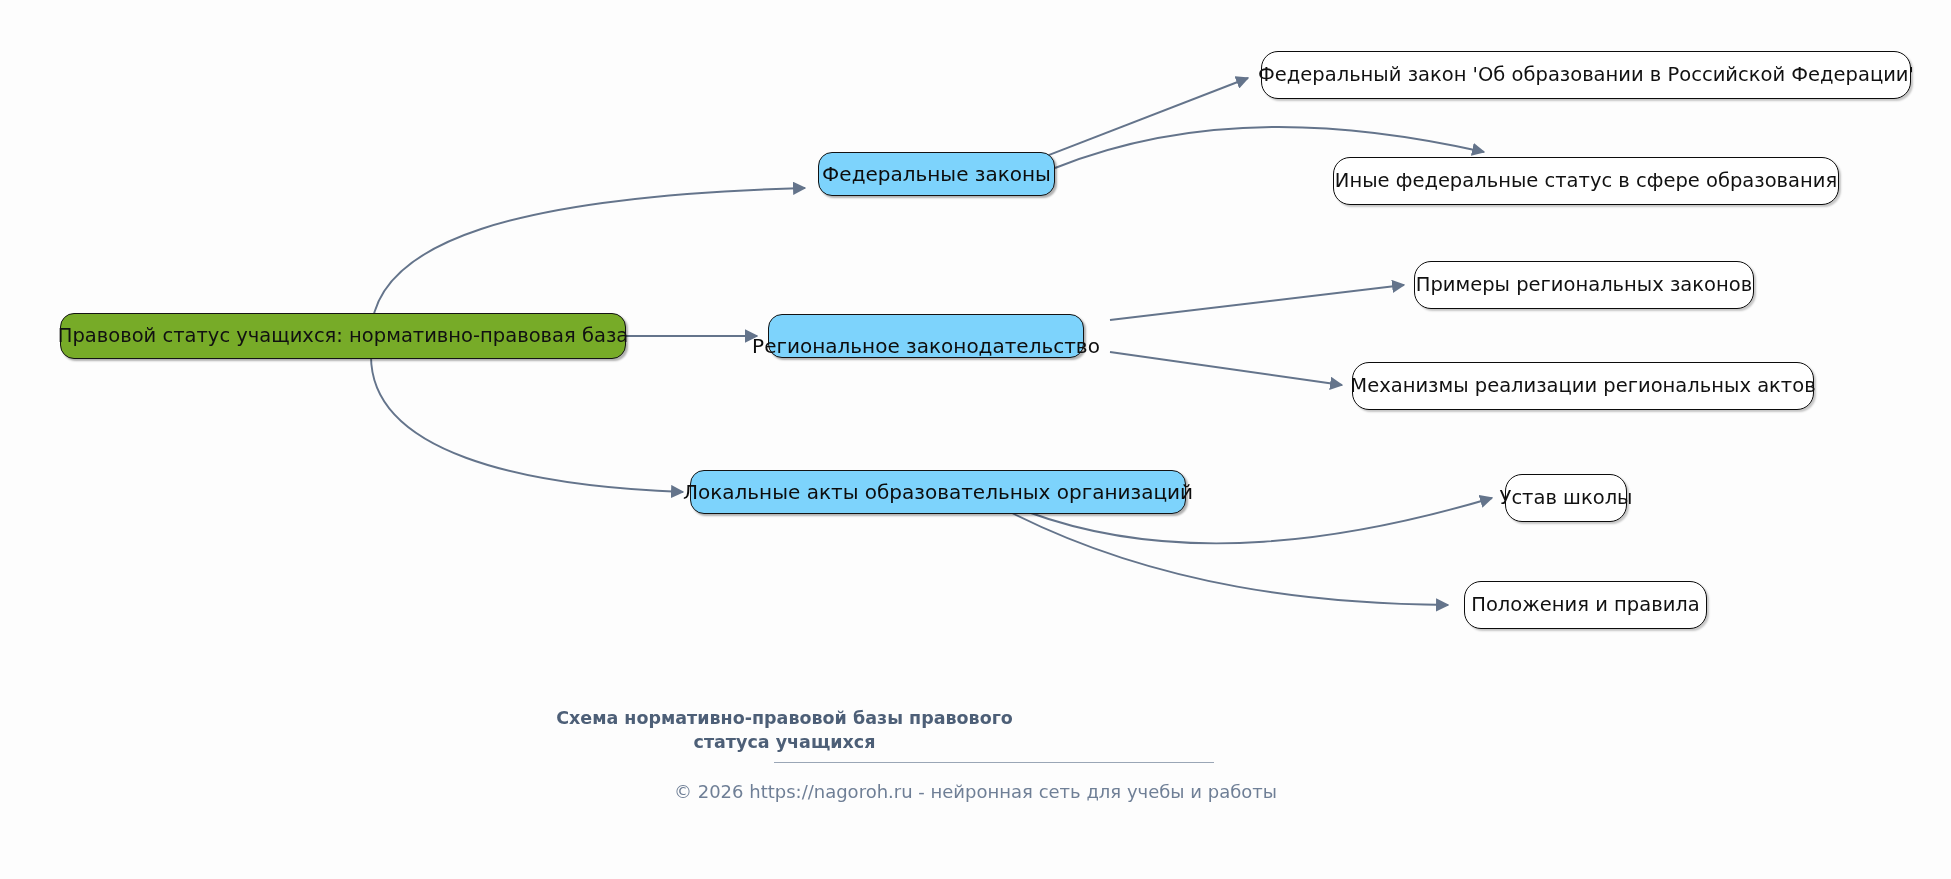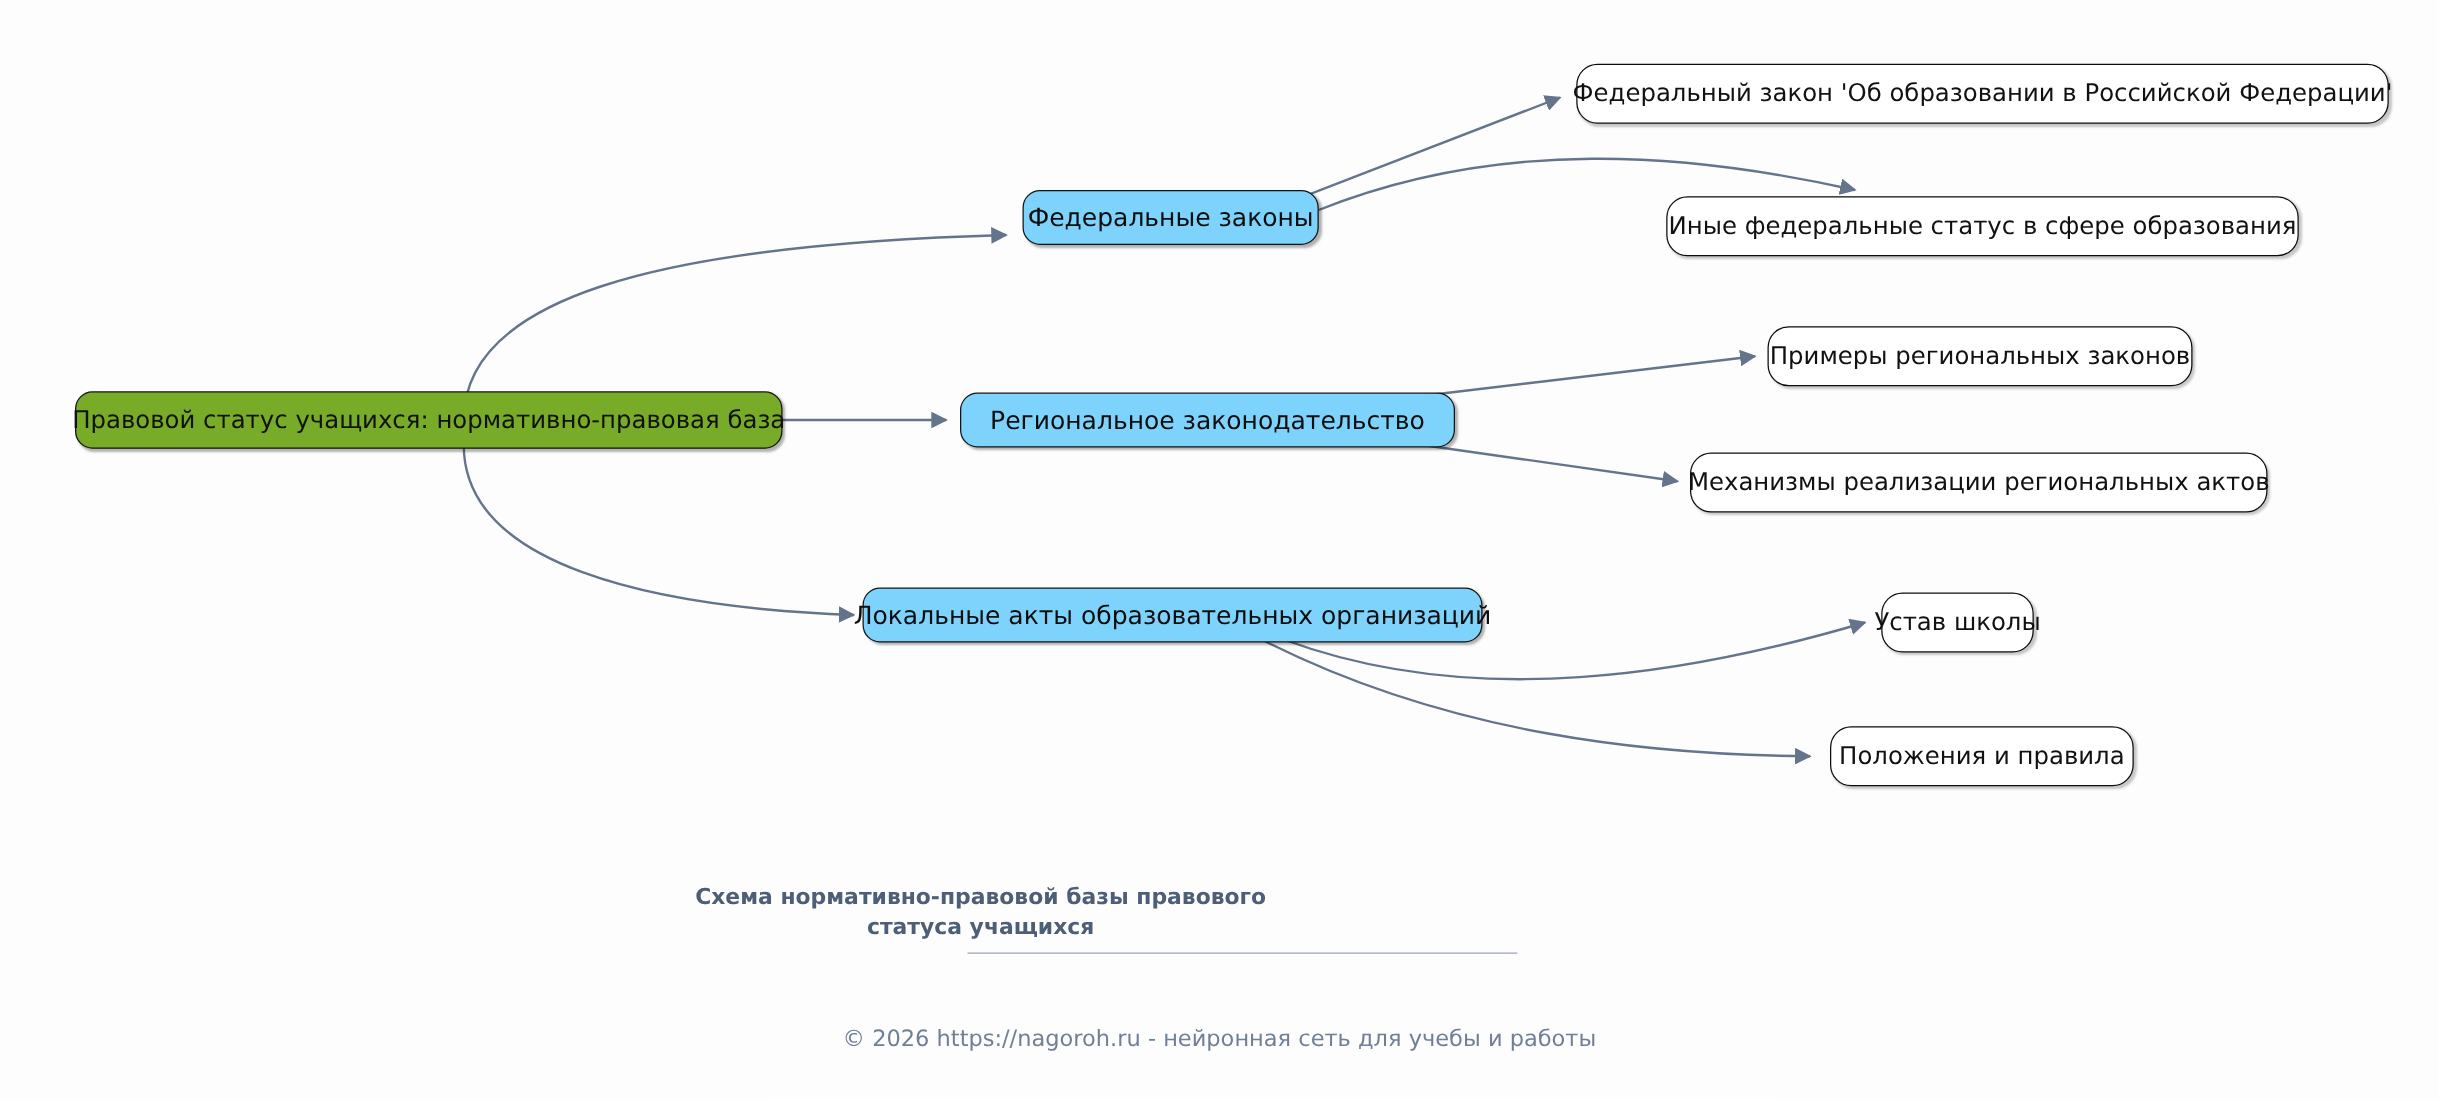--- a/index.html
+++ b/index.html
@@ -70,21 +70,20 @@
     height: 1px;
     background: #9aa6b6;
   }
   .footer {
     position: absolute;
     left: 0;
     width: 1951px;
     text-align: center;
     color: #6f7f96;
     font-size: 18px;
-    margin-top: 40px;
   }
 </style>
 </head>
 <body>
 
 <div id="canvas">
 
   <svg id="edges" viewBox="0 0 1951 879" xmlns="http://www.w3.org/2000/svg">
     <defs>
       <marker id="arrow" viewBox="0 0 10 10" refX="9" refY="5" markerWidth="7" markerHeight="7" orient="auto-start-reverse">
@@ -109,21 +108,21 @@
   </svg>
 
   <div class="node node-root" style="left:60px; top:313px; width:566px; height:46px;">
     <span>Правовой статус учащихся: нормативно-правовая база</span>
   </div>
 
   <div class="node node-branch" style="left:818px; top:152px; width:237px; height:44px;">
     <span>Федеральные законы</span>
   </div>
 
-  <div class="node node-branch" style="left:768px; top:314px; width:396px; height:44px;">
+  <div class="node node-branch" style="left:768px; top:314px; width:316px; height:44px;align-items:flex-end;">
     <span>Региональное законодательство</span>
   </div>
 
   <div class="node node-branch" style="left:690px; top:470px; width:496px; height:44px;">
     <span>Локальные акты образовательных организаций</span>
   </div>
 
   <div class="node node-leaf" style="left:1261px; top:51px; width:650px; height:48px;">
     <span>Федеральный закон 'Об образовании в Российской Федерации'</span>
   </div>

